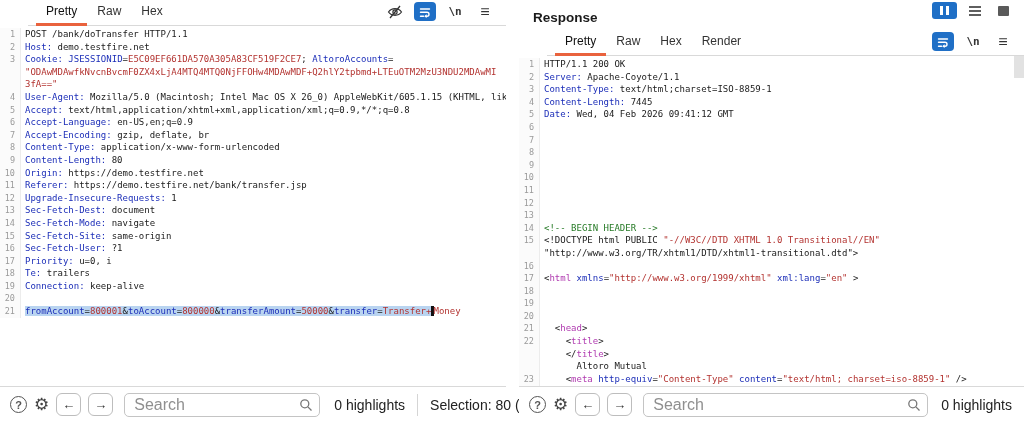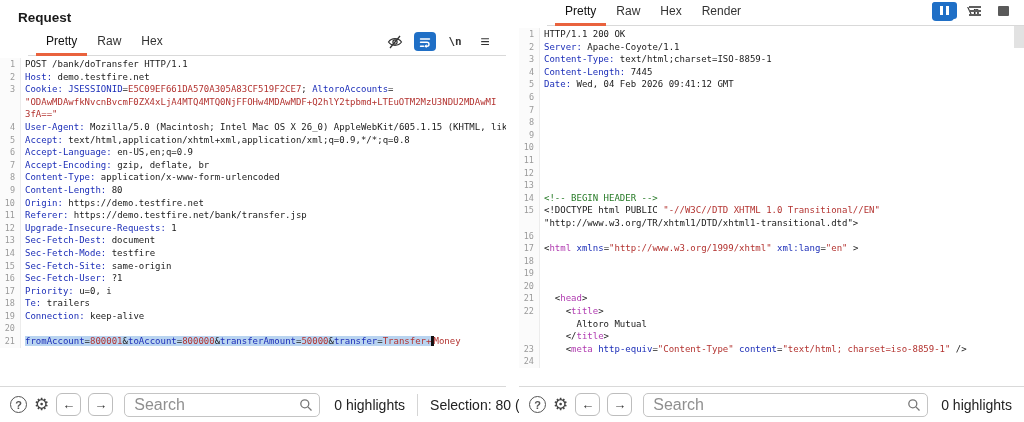--- a/index.html
+++ b/index.html
@@ -56,21 +56,20 @@
   .rows-icon{display:flex;flex-direction:column;gap:2px;}
   .rows-icon i{display:block;width:12px;height:2px;background:#5f5f5f;}
   .square-icon{width:11px;height:10px;background:#5a5a5a;border-radius:1px;}
 </style>
 </head>
 <body>
 
 <div class="app">
 
   <div class="panel left">
-    <div class="panel-title">Request</div>
     <div class="tabs-row">
       <div class="tab active">Pretty</div>
       <div class="tab">Raw</div>
       <div class="tab">Hex</div>
       <div class="tabs-spacer"></div>
       <div class="editor-icons">
         <div class="icon-btn">
           <svg width="16" height="16" viewBox="0 0 16 16">
             <path d="M1.5 8 C4.5 3.6, 11.5 3.6, 14.5 8 C11.5 12.4, 4.5 12.4, 1.5 8 Z" fill="none" stroke="#333" stroke-width="1.2"></path>
             <circle cx="8" cy="8" r="2.1" fill="none" stroke="#333" stroke-width="1.2"></circle>
@@ -101,21 +100,21 @@
           <div class="row"><span class="ln">4</span><span class="code"><span class="c-b">User-Agent: </span><span class="c-k">Mozilla/5.0 (Macintosh; Intel Mac OS X 26_0) AppleWebKit/605.1.15 (KHTML, like</span></span></div>
           <div class="row"><span class="ln">5</span><span class="code"><span class="c-b">Accept: </span><span class="c-k">text/html,application/xhtml+xml,application/xml;q=0.9,*/*;q=0.8</span></span></div>
           <div class="row"><span class="ln">6</span><span class="code"><span class="c-b">Accept-Language: </span><span class="c-k">en-US,en;q=0.9</span></span></div>
           <div class="row"><span class="ln">7</span><span class="code"><span class="c-b">Accept-Encoding: </span><span class="c-k">gzip, deflate, br</span></span></div>
           <div class="row"><span class="ln">8</span><span class="code"><span class="c-b">Content-Type: </span><span class="c-k">application/x-www-form-urlencoded</span></span></div>
           <div class="row"><span class="ln">9</span><span class="code"><span class="c-b">Content-Length: </span><span class="c-k">80</span></span></div>
           <div class="row"><span class="ln">10</span><span class="code"><span class="c-b">Origin: </span><span class="c-k">https://demo.testfire.net</span></span></div>
           <div class="row"><span class="ln">11</span><span class="code"><span class="c-b">Referer: </span><span class="c-k">https://demo.testfire.net/bank/transfer.jsp</span></span></div>
           <div class="row"><span class="ln">12</span><span class="code"><span class="c-b">Upgrade-Insecure-Requests: </span><span class="c-k">1</span></span></div>
           <div class="row"><span class="ln">13</span><span class="code"><span class="c-b">Sec-Fetch-Dest: </span><span class="c-k">document</span></span></div>
-          <div class="row"><span class="ln">14</span><span class="code"><span class="c-b">Sec-Fetch-Mode: </span><span class="c-k">testfire</span></span></div>
+          <div class="row"><span class="ln">14</span><span class="code"><span class="c-b">Sec-Fetch-Mode: </span><span class="c-k">navigate</span></span></div>
           <div class="row"><span class="ln">15</span><span class="code"><span class="c-b">Sec-Fetch-Site: </span><span class="c-k">same-origin</span></span></div>
           <div class="row"><span class="ln">16</span><span class="code"><span class="c-b">Sec-Fetch-User: </span><span class="c-k">?1</span></span></div>
           <div class="row"><span class="ln">17</span><span class="code"><span class="c-b">Priority: </span><span class="c-k">u=0, i</span></span></div>
           <div class="row"><span class="ln">18</span><span class="code"><span class="c-b">Te: </span><span class="c-k">trailers</span></span></div>
           <div class="row"><span class="ln">19</span><span class="code"><span class="c-b">Connection: </span><span class="c-k">keep-alive</span></span></div>
           <div class="row"><span class="ln">20</span><span class="code"></span></div>
           <div class="row"><span class="ln">21</span><span class="code"><span class="selbg"><span class="c-b">fromAccount</span><span class="c-k">=</span><span class="c-r">800001</span><span class="c-k">&amp;</span><span class="c-b">toAccount</span><span class="c-k">=</span><span class="c-r">800000</span><span class="c-k">&amp;</span><span class="c-b">transferAmount</span><span class="c-k">=</span><span class="c-r">50000</span><span class="c-k">&amp;</span><span class="c-b">transfer</span><span class="c-k">=</span><span class="c-r">Transfer+</span></span><span class="caret"></span><span class="c-r">Money</span></span></div>
         </div>
     </div>
     <div class="statusbar">
@@ -135,20 +134,21 @@
       <div style="flex:1"></div>
       <div class="status-text">0 highlights</div>
       <div class="status-sep"></div>
       <div class="status-text">Selection: 80 (0x50)</div>
     </div>
   </div>
 
   <div class="gap"></div>
 
   <div class="panel right">
+    <div class="panel-title" style="padding-left:14px;">Response</div>
     <div class="tabs-row">
       <div class="tab active">Pretty</div>
       <div class="tab">Raw</div>
       <div class="tab">Hex</div>
       <div class="tab">Render</div>
       <div class="tabs-spacer"></div>
       <div class="editor-icons">
         <div class="icon-btn active">
           <svg width="16" height="16" viewBox="0 0 16 16">
             <path d="M3.5 5 h9 M3.5 8.2 h6.5 a2 2 0 0 1 0 4 h-1.2 M3.5 12.2 h3" fill="none" stroke="#fff" stroke-width="1.4" stroke-linecap="round"></path>
@@ -181,22 +181,22 @@
           <div class="row"><span class="ln">14</span><span class="code"><span class="c-g">&lt;!-- BEGIN HEADER --&gt;</span></span></div>
           <div class="row"><span class="ln">15</span><span class="code"><span class="c-k">&lt;!DOCTYPE html PUBLIC </span><span class="c-r">"-//W3C//DTD XHTML 1.0 Transitional//EN"</span></span></div>
           <div class="row"><span class="ln"></span><span class="code"><span class="c-k">"http://www.w3.org/TR/xhtml1/DTD/xhtml1-transitional.dtd"&gt;</span></span></div>
           <div class="row"><span class="ln">16</span><span class="code"></span></div>
           <div class="row"><span class="ln">17</span><span class="code"><span class="c-k">&lt;</span><span class="c-p">html</span><span class="c-k"> </span><span class="c-b">xmlns</span><span class="c-k">=</span><span class="c-r">"http://www.w3.org/1999/xhtml"</span><span class="c-k"> </span><span class="c-b">xml:lang</span><span class="c-k">=</span><span class="c-r">"en"</span><span class="c-k"> &gt;</span></span></div>
           <div class="row"><span class="ln">18</span><span class="code"></span></div>
           <div class="row"><span class="ln">19</span><span class="code"></span></div>
           <div class="row"><span class="ln">20</span><span class="code"></span></div>
           <div class="row"><span class="ln">21</span><span class="code"><span class="c-k">  &lt;</span><span class="c-p">head</span><span class="c-k">&gt;</span></span></div>
           <div class="row"><span class="ln">22</span><span class="code"><span class="c-k">    &lt;</span><span class="c-p">title</span><span class="c-k">&gt;</span></span></div>
+          <div class="row"><span class="ln"></span><span class="code"><span class="c-k">    &lt;/</span><span class="c-p">title</span><span class="c-k">&gt;</span></span></div>
           <div class="row"><span class="ln"></span><span class="code"><span class="c-k">      Altoro Mutual</span></span></div>
-          <div class="row"><span class="ln"></span><span class="code"><span class="c-k">    &lt;/</span><span class="c-p">title</span><span class="c-k">&gt;</span></span></div>
           <div class="row"><span class="ln">23</span><span class="code"><span class="c-k">    &lt;</span><span class="c-p">meta</span><span class="c-k"> </span><span class="c-b">http-equiv</span><span class="c-k">=</span><span class="c-r">"Content-Type"</span><span class="c-k"> </span><span class="c-b">content</span><span class="c-k">=</span><span class="c-r">"text/html; charset=iso-8859-1"</span><span class="c-k"> /&gt;</span></span></div>
           <div class="row"><span class="ln">24</span><span class="code"></span></div>
         </div>
       <div class="vscroll-thumb"></div>
     </div>
     <div class="statusbar">
       <div class="help-circle">?</div>
       <div class="gear">⚙</div>
       <div class="nav-btn">←</div>
       <div class="nav-btn">→</div>

